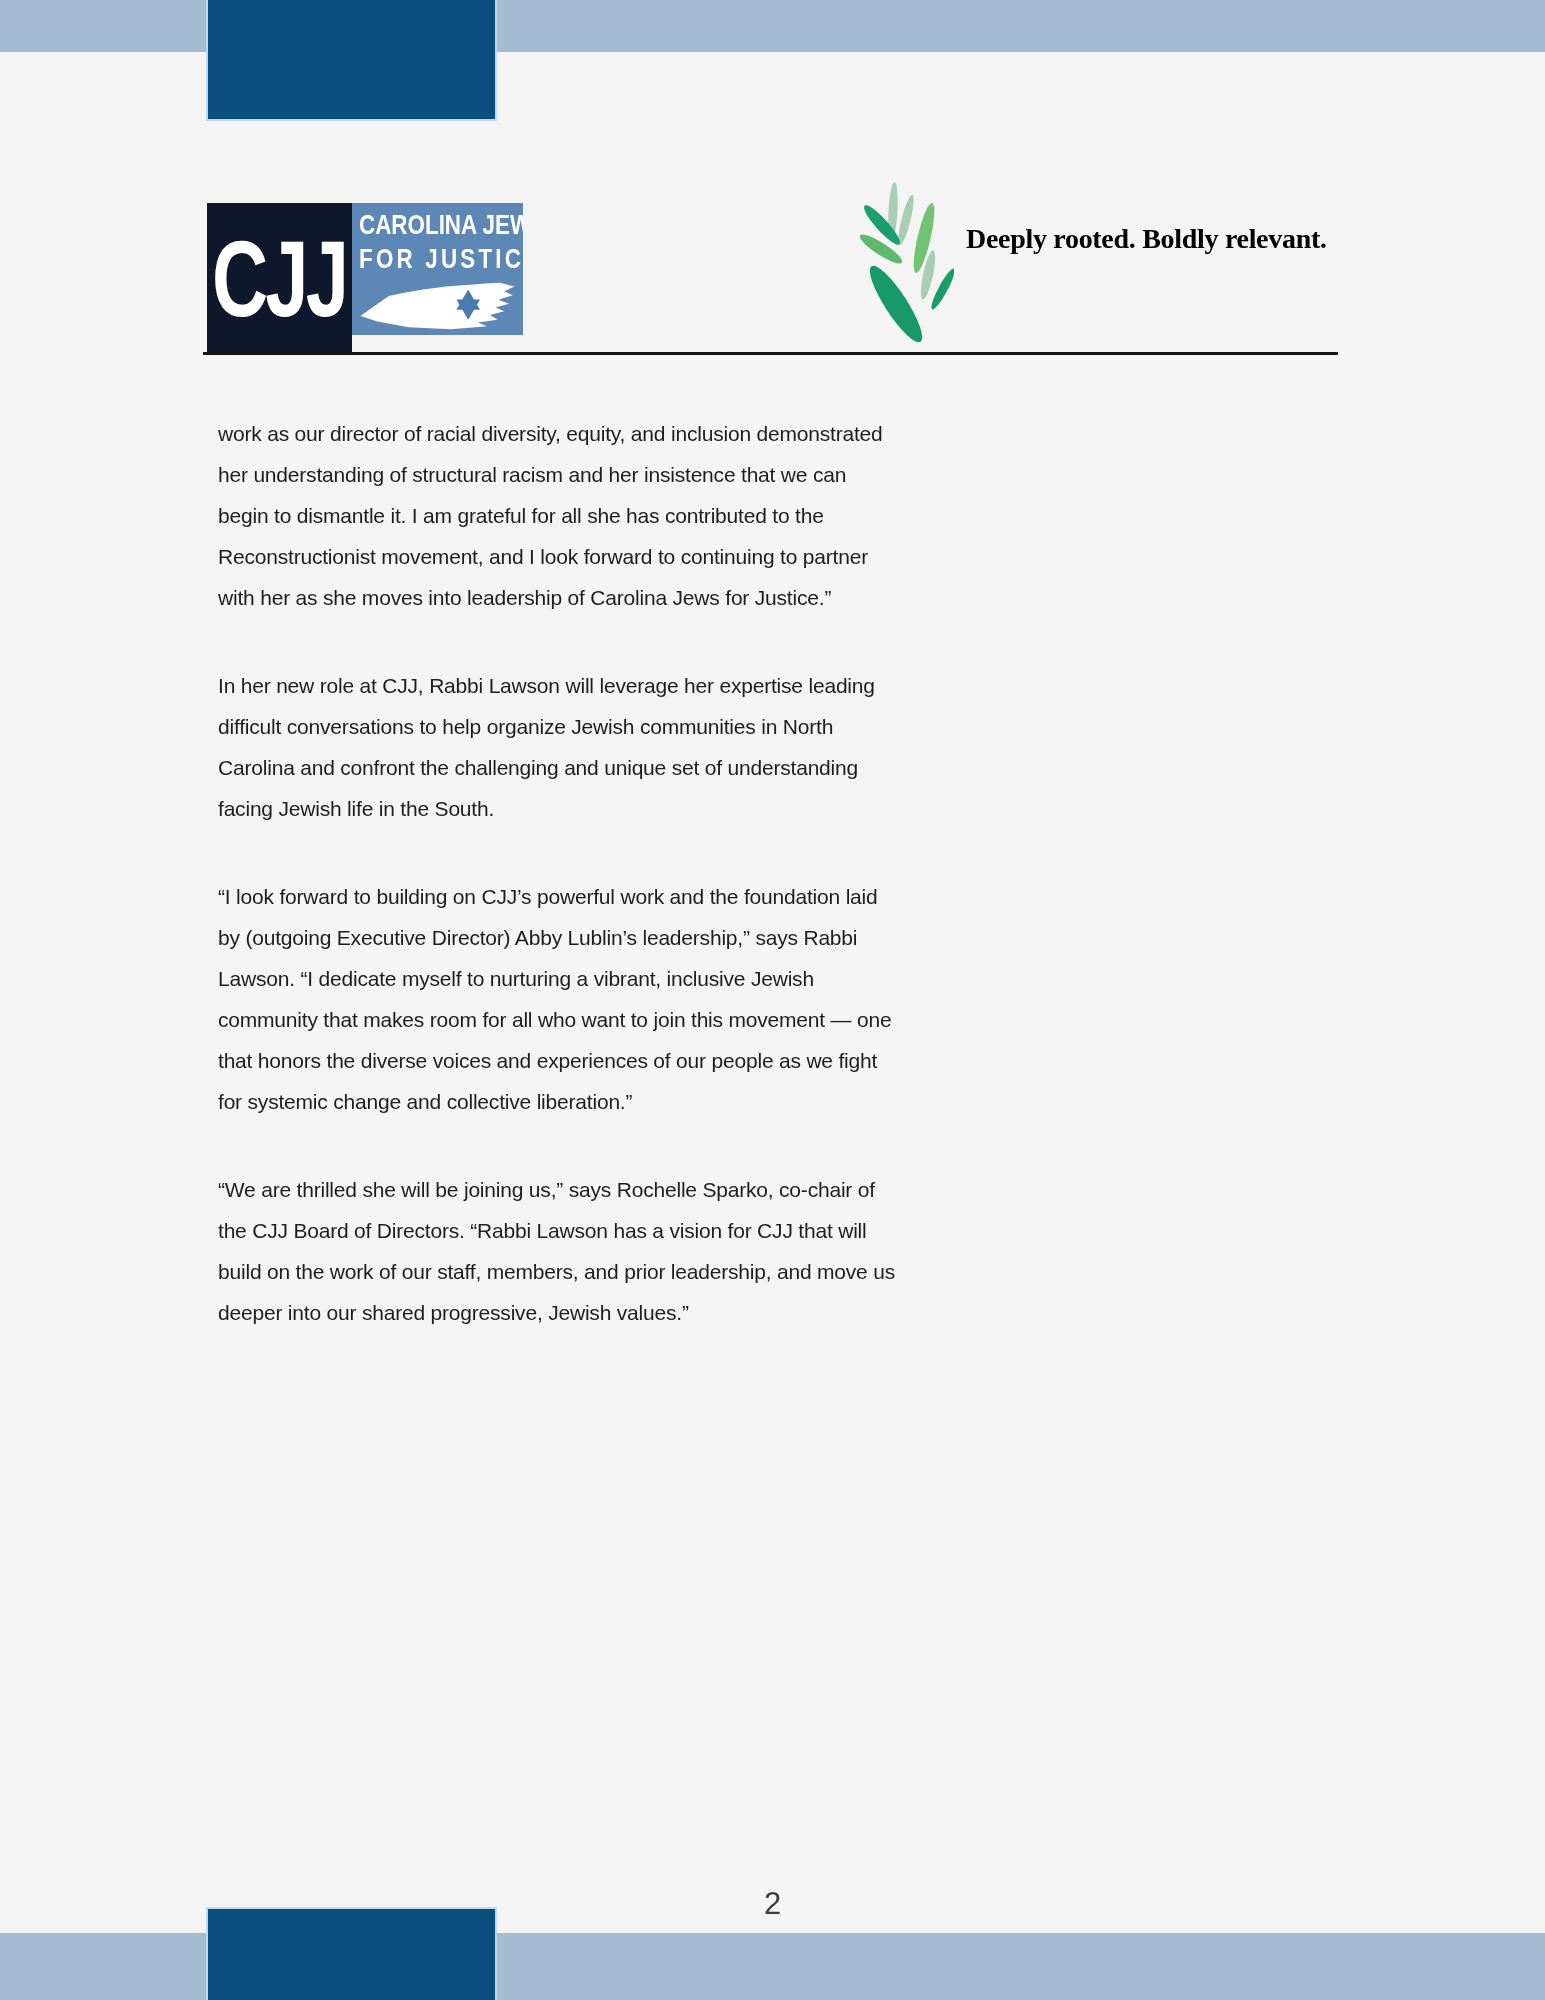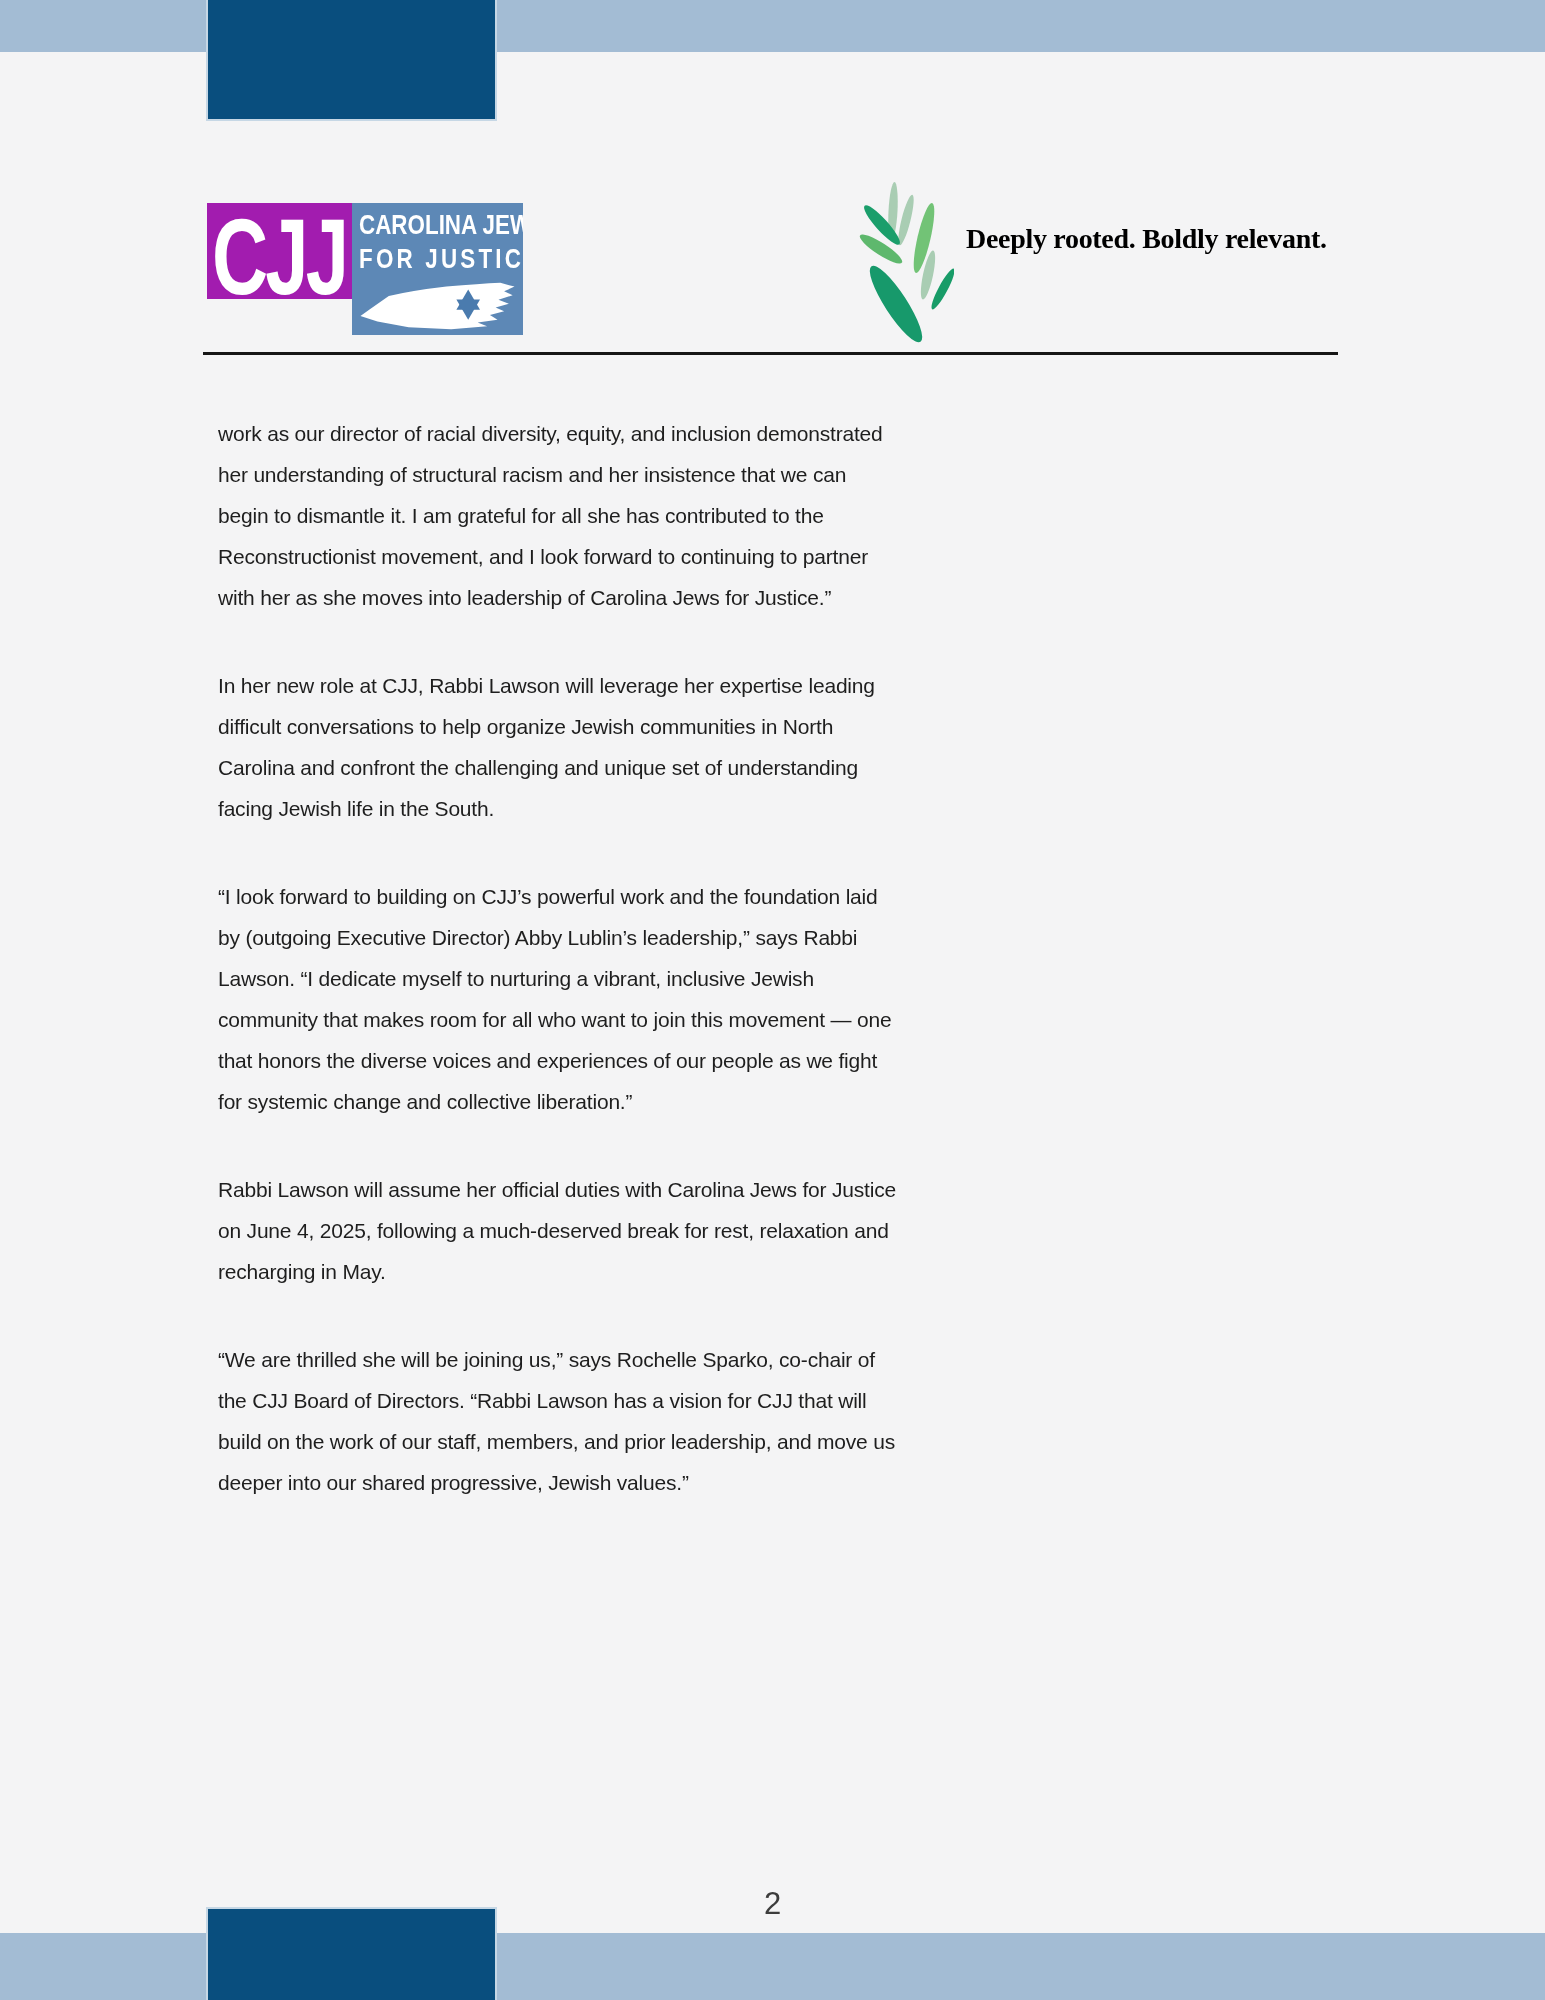--- a/index.html
+++ b/index.html
@@ -10,21 +10,21 @@
   }
   
   .top-bar{position:absolute;left:0;top:0;width:1545px;height:52px;background:#a3bcd4;}
   .top-navy{position:absolute;left:206px;top:0;width:291px;height:121px;background:#094e7e;
     border:2px solid #c6d7e5;border-top:none;box-sizing:border-box;}
   .bottom-bar{position:absolute;left:0;top:1933px;width:1545px;height:67px;background:#a3bcd4;}
   .bottom-navy{position:absolute;left:206px;top:1907px;width:291px;height:93px;background:#094e7e;
     border:2px solid #c6d7e5;border-bottom:none;box-sizing:border-box;}
   
   .cjj-logo{position:absolute;left:207px;top:203px;width:316px;height:132px;display:flex;}
-  .cjj-square{width:145px;height:96px;background:#a21caf;display:flex;justify-content:center;overflow:hidden;}
+  .cjj-square{width:145px;height:152px;background:#0f172a;display:flex;align-items:center;justify-content:center;overflow:hidden;}
   .cjj-abbr{color:#ffffff;font-weight:bold;font-size:108px;line-height:1;letter-spacing:-4px;
     transform:scaleX(0.72);transform-origin:center;}
   .cjj-panel{position:relative;width:171px;height:132px;background:#5d88b6;overflow:hidden;}
   .cjj-line1{position:absolute;left:7px;top:6px;color:#fff;font-weight:bold;font-size:28px;
     white-space:nowrap;transform:scaleX(0.80);transform-origin:left;}
   .cjj-line2{position:absolute;left:7px;top:40px;color:#fff;font-weight:bold;font-size:28px;
     letter-spacing:4px;white-space:nowrap;transform:scaleX(0.80);transform-origin:left;}
   .cjj-map{position:absolute;left:3px;bottom:3px;}
   
   .rj-logo{position:absolute;left:858px;top:176px;width:500px;height:170px;}
@@ -97,23 +97,20 @@
     <p>In her new role at CJJ, Rabbi Lawson will leverage her expertise leading
 difficult conversations to help organize Jewish communities in North
 Carolina and confront the challenging and unique set of understanding
 facing Jewish life in the South.</p>
     <p>“I look forward to building on CJJ’s powerful work and the foundation laid
 by (outgoing Executive Director) Abby Lublin’s leadership,” says Rabbi
 Lawson. “I dedicate myself to nurturing a vibrant, inclusive Jewish
 community that makes room for all who want to join this movement — one
 that honors the diverse voices and experiences of our people as we fight
 for systemic change and collective liberation.”</p>
-    <p>Rabbi Lawson will assume her official duties with Carolina Jews for Justice
-on June 4, 2025, following a much-deserved break for rest, relaxation and
-recharging in May.</p>
     <p>“We are thrilled she will be joining us,” says Rochelle Sparko, co-chair of
 the CJJ Board of Directors. “Rabbi Lawson has a vision for CJJ that will
 build on the work of our staff, members, and prior leadership, and move us
 deeper into our shared progressive, Jewish values.”</p>
   </div>
 
   <div class="page-number">2</div>
 
   <div class="bottom-bar"></div>
   <div class="bottom-navy"></div>

